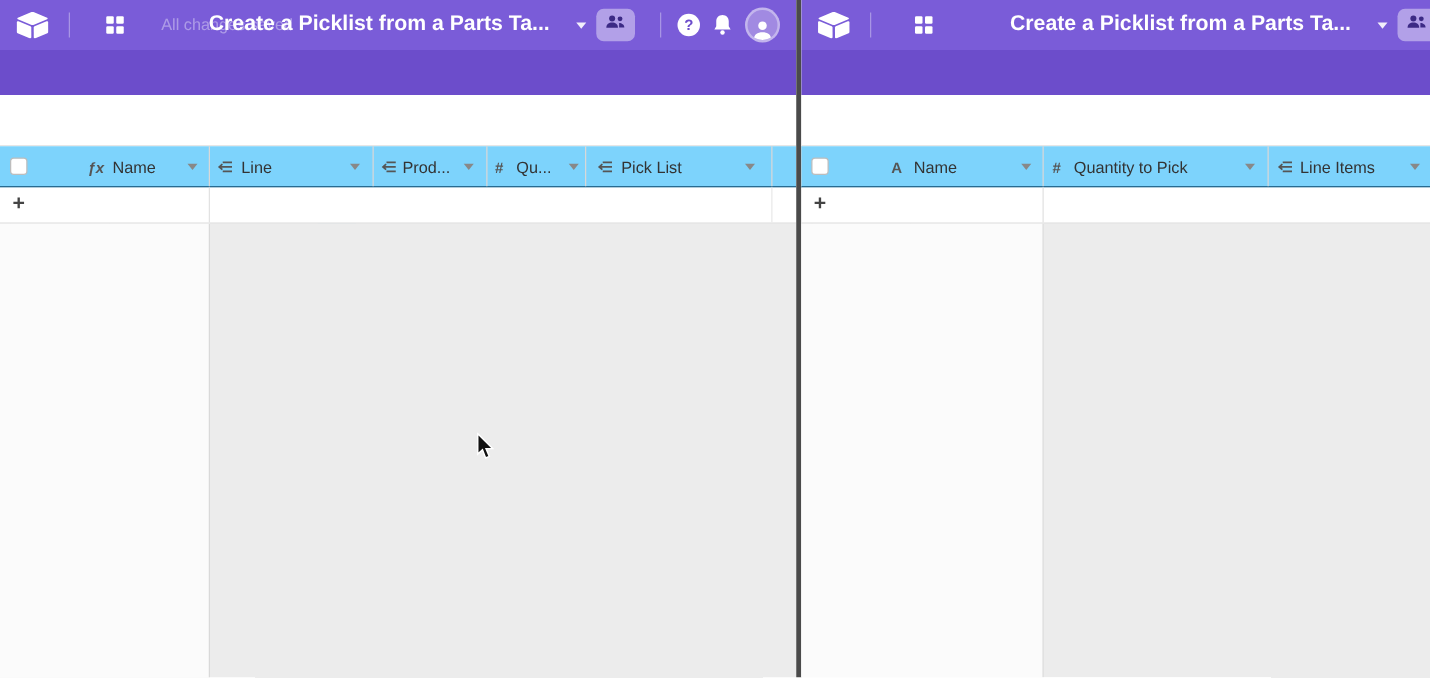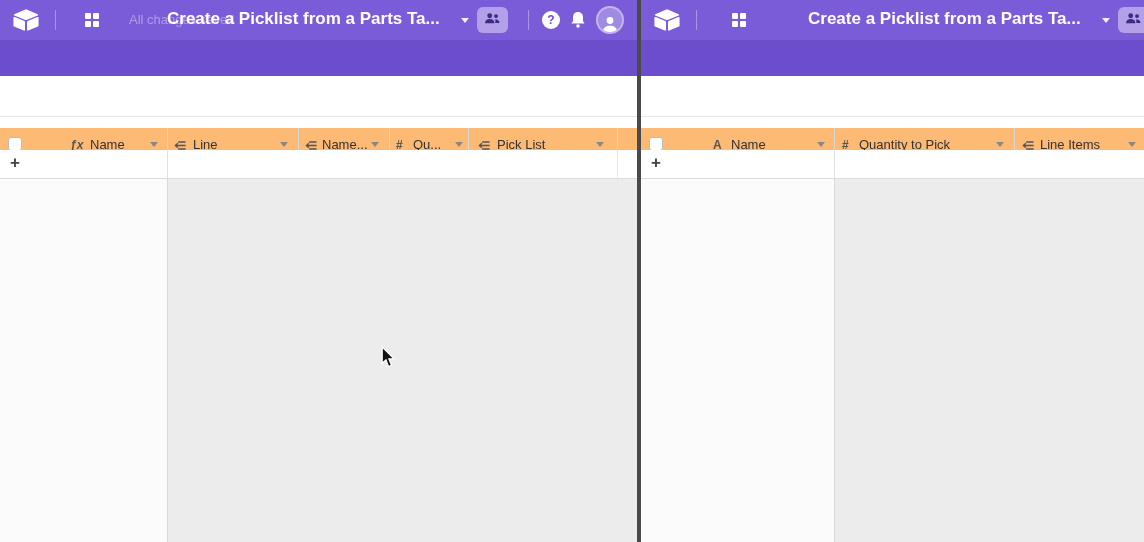--- a/index.html
+++ b/index.html
@@ -38,21 +38,21 @@
   .toolbar{position:absolute;left:0;top:76px;right:0;height:41px;background:#fff;border-bottom:1px solid #e6e6e6;box-sizing:border-box;}
   .views-btn{position:absolute;left:8px;top:84px;width:80px;height:26px;border:1px solid #d8d8d8;border-radius:6px;
              box-sizing:border-box;display:flex;align-items:center;justify-content:center;gap:6px;
              font-size:11px;font-weight:700;letter-spacing:.8px;color:#333;background:#fff;}
   .gridview-label{position:absolute;left:131px;top:89px;font-size:13.5px;font-weight:700;color:#333;}
   .tool-ic{position:absolute;top:88px;}
   .hl{background:#cfeaf6;border-radius:5px;padding:4px 7px;top:84px !important;}
   .caret{width:0;height:0;border-left:4px solid transparent;border-right:4px solid transparent;border-top:5px solid #888;position:absolute;}
   .caret.light{border-top-color:rgba(255,255,255,.9);}
   
-  .gridheader{position:absolute;left:0;top:128px;right:0;height:33px;background:#fdba74;border-bottom:1px solid #0c4a6e;box-sizing:border-box;}
+  .gridheader{position:absolute;left:0;top:117px;right:0;height:33px;background:#7dd3fc;border-bottom:1px solid #0c4a6e;box-sizing:border-box;}
   .colname{position:absolute;top:9px;font-size:13px;color:#333;white-space:nowrap;}
   .col-ic{position:absolute;top:10px;color:#555;font-size:12px;font-style:italic;font-weight:600;}
   .col-ic.plain{font-style:normal;font-weight:600;}
   .vline{position:absolute;top:0;bottom:0;width:1px;background:#d8d8d8;}
   .checkbox{position:absolute;left:8px;top:9px;width:14px;height:14px;border:1.4px solid #bdbdbd;border-radius:3px;background:#fff;box-sizing:border-box;}
   .addrow{position:absolute;left:0;top:150px;right:0;height:29px;background:#fff;border-bottom:1px solid #dcdcdc;box-sizing:border-box;}
   .addplus{position:absolute;left:10px;top:3px;font-size:17px;font-weight:700;color:#444;}
   .emptyarea{position:absolute;left:0;top:179px;right:0;bottom:0;background:#ececec;}
   .strip{position:absolute;left:0;top:0;bottom:0;background:#fbfbfb;border-right:1px solid #d9d9d9;box-sizing:border-box;}
   .divider{position:absolute;top:0;height:542px;left:637px;width:4px;background:#4a4a4a;}
@@ -248,21 +248,21 @@
           <path d="M12.5 7H2M4.2 4.6L1.5 7l2.7 2.4" fill="none" stroke="#555" stroke-width="1.5"></path>
           <path d="M4.5 3.2h8M4.5 10.8h8" stroke="#555" stroke-width="1.5"></path>
         </svg></span>
     <span class="colname" style="left:193px">Line</span>
     <span class="caret" style="left:280px;top:14px"></span>
     <div class="vline" style="left:298px"></div>
     <span style="position:absolute;left:305px;top:10px"><svg width="13" height="13" viewBox="0 0 14 14">
           <path d="M12.5 7H2M4.2 4.6L1.5 7l2.7 2.4" fill="none" stroke="#555" stroke-width="1.5"></path>
           <path d="M4.5 3.2h8M4.5 10.8h8" stroke="#555" stroke-width="1.5"></path>
         </svg></span>
-    <span class="colname" style="left:322px">Name...</span>
+    <span class="colname" style="left:322px">Prod...</span>
     <span class="caret" style="left:371px;top:14px"></span>
     <div class="vline" style="left:389px"></div>
     <span class="col-ic plain" style="left:396px">#</span>
     <span class="colname" style="left:413px">Qu...</span>
     <span class="caret" style="left:455px;top:14px"></span>
     <div class="vline" style="left:468px"></div>
     <span style="position:absolute;left:478px;top:10px"><svg width="13" height="13" viewBox="0 0 14 14">
           <path d="M12.5 7H2M4.2 4.6L1.5 7l2.7 2.4" fill="none" stroke="#555" stroke-width="1.5"></path>
           <path d="M4.5 3.2h8M4.5 10.8h8" stroke="#555" stroke-width="1.5"></path>
         </svg></span>

